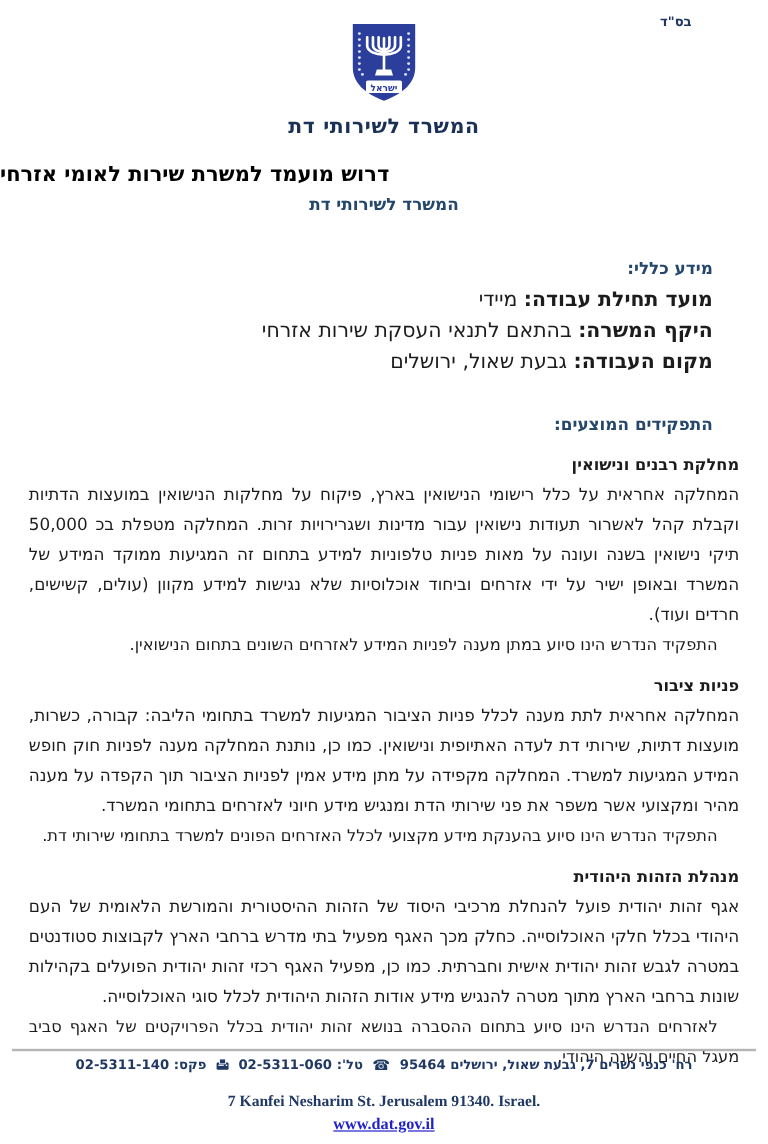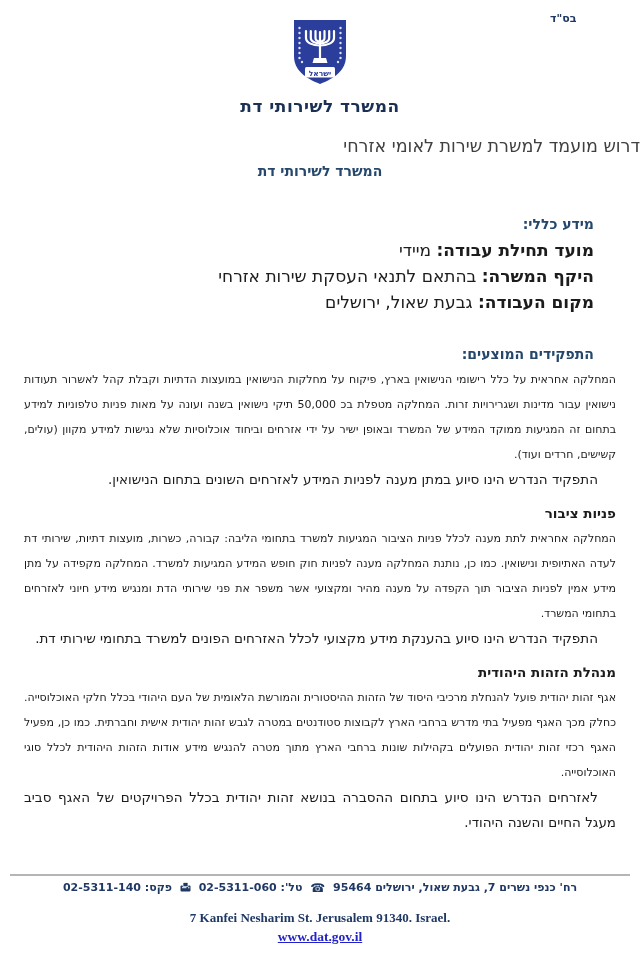--- a/index.html
+++ b/index.html
@@ -5,33 +5,33 @@
   html,body{margin:0;padding:0;background:#ffffff;}
   body{width:640px;height:953px;font-family:"DejaVu Sans",sans-serif;}
   .page{position:relative;width:640px;height:953px;background:#fff;overflow:hidden;direction:rtl;}
 
   .bsd{position:absolute;top:12px;left:550px;width:60px;font-size:11px;font-weight:bold;
        color:#1f3864;text-align:left;direction:rtl;}
 
   .header{margin-top:18px;text-align:center;}
   .ministry-name{margin-top:6px;font-size:17px;font-weight:bold;color:#1b3055;letter-spacing:.5px;}
 
-  .doc-title{margin-top:20px;text-align:right;font-size:17.5px;font-weight:normal;color:#404040;}
+  .doc-title{margin-top:20px;text-align:left;font-size:17.5px;font-weight:bold;color:#000000;}
   .doc-subtitle{margin-top:7px;text-align:center;font-size:14px;font-weight:bold;color:#24476b;}
 
   .content{padding:0 24px;color:#1c1c1c;margin-top:20px;}
   .blue-heading{margin:0 22px 0 0;font-size:14px;font-weight:bold;color:#24476b;line-height:26px;}
   .h-general{margin-top:32px;}
   .h-roles{margin-top:26px;}
 
   .info-line{margin:0 22px 0 0;font-size:17px;line-height:26px;}
   .info-line .lbl{font-weight:bold;}
 
   .role-title{font-size:13.5px;font-weight:bold;line-height:25px;margin-top:9px;}
-  .role-body{font-size:11px;line-height:25px;text-align:justify;margin:0;}
+  .role-body{font-size:14px;line-height:25px;text-align:justify;margin:0;}
   .role-task{font-size:13.5px;line-height:25px;text-align:justify;margin:0;text-indent:18px;}
 
   .footer{position:absolute;bottom:8px;left:0;right:0;text-align:center;}
   .footer-rule{border:none;border-top:2px solid #b5b5b5;margin:0 10px 5px 10px;}
   .f-he{font-size:11px;font-weight:bold;color:#1f3864;direction:rtl;}
   .f-he .ltr{direction:ltr;unicode-bidi:isolate;}
   .f-he .icon{display:inline-block;margin:0 4px;color:#1f3864;font-size:12px;vertical-align:-1px;}
   .f-en{font-family:"Liberation Serif",serif;font-size:13px;font-weight:bold;color:#1f3864;margin-top:15px;}
   .f-link{display:inline-block;margin-top:2px;font-family:"Liberation Serif",serif;font-size:13.5px;
           font-weight:bold;color:#2222cc;text-decoration:underline;cursor:pointer;}
@@ -94,20 +94,21 @@
       <span>בהתאם לתנאי העסקת שירות אזרחי</span>
     </div>
     <div class="info-line">
       <span class="lbl">מקום העבודה:</span>
       <span>גבעת שאול, ירושלים</span>
     </div>
 
     <div class="blue-heading h-roles">התפקידים המוצעים:</div>
 
     <div>
+      <div class="role-title">מחלקת רבנים ונישואין</div>
       <p class="role-body">המחלקה אחראית על כלל רישומי הנישואין בארץ, פיקוח על מחלקות הנישואין במועצות הדתיות וקבלת קהל לאשרור תעודות נישואין עבור מדינות ושגרירויות זרות. המחלקה מטפלת בכ 50,000 תיקי נישואין בשנה ועונה על מאות פניות טלפוניות למידע בתחום זה המגיעות ממוקד המידע של המשרד ובאופן ישיר על ידי אזרחים וביחוד אוכלוסיות שלא נגישות למידע מקוון (עולים, קשישים, חרדים ועוד).</p>
       <p class="role-task">התפקיד הנדרש הינו סיוע במתן מענה לפניות המידע לאזרחים השונים בתחום הנישואין.</p>
     </div>
 
     <div>
       <div class="role-title">פניות ציבור</div>
       <p class="role-body">המחלקה אחראית לתת מענה לכלל פניות הציבור המגיעות למשרד בתחומי הליבה: קבורה, כשרות, מועצות דתיות, שירותי דת לעדה האתיופית ונישואין. כמו כן, נותנת המחלקה מענה לפניות חוק חופש המידע המגיעות למשרד. המחלקה מקפידה על מתן מידע אמין לפניות הציבור תוך הקפדה על מענה מהיר ומקצועי אשר משפר את פני שירותי הדת ומנגיש מידע חיוני לאזרחים בתחומי המשרד.</p>
       <p class="role-task">התפקיד הנדרש הינו סיוע בהענקת מידע מקצועי לכלל האזרחים הפונים למשרד בתחומי שירותי דת.</p>
     </div>
 

